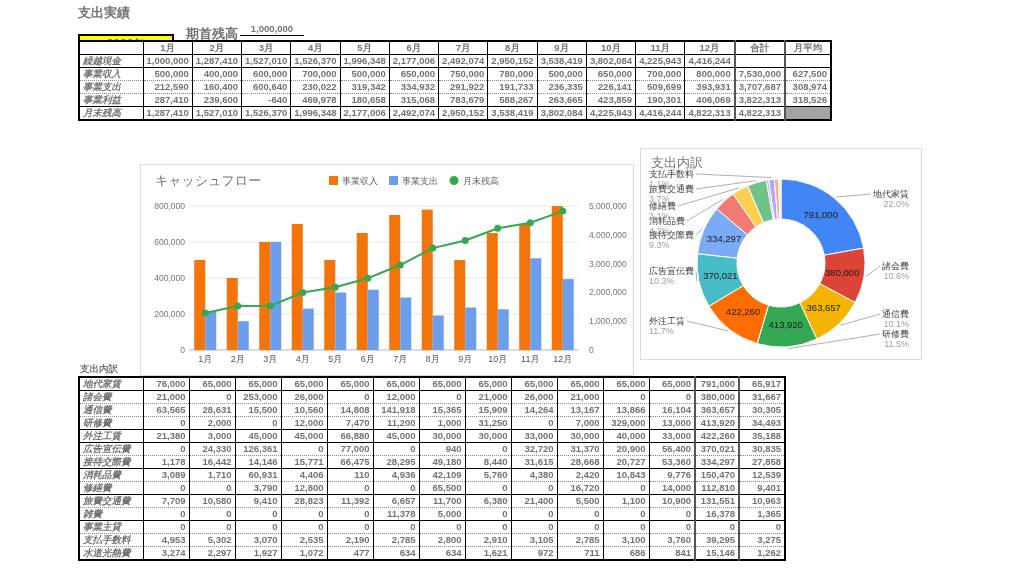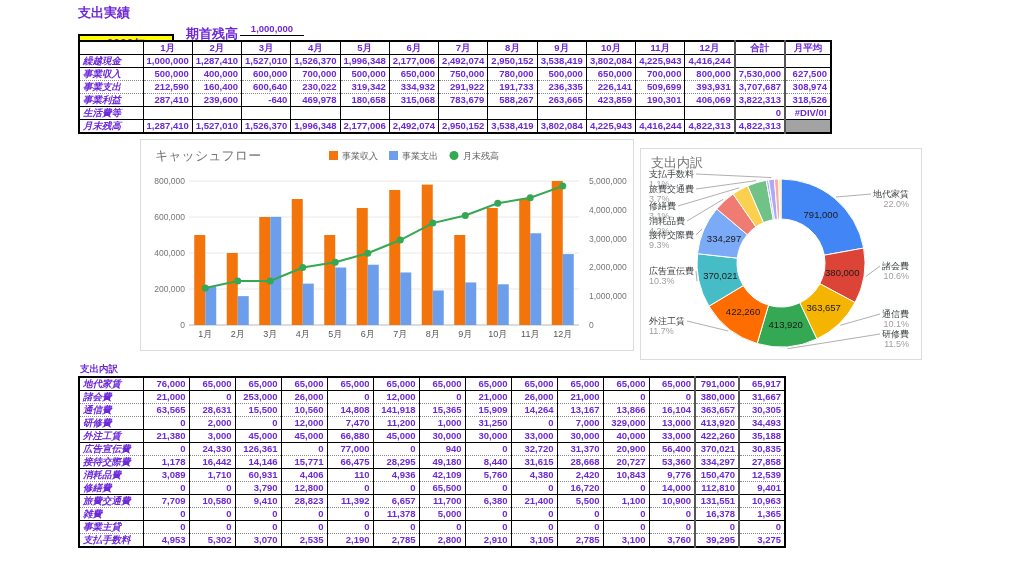--- a/index.html
+++ b/index.html
@@ -1,17 +1,17 @@
 <!DOCTYPE html>
 <html><head>
 <meta charset="utf-8">
 <style>
   html,body{margin:0;padding:0;background:#fff;}
   #root{position:relative;width:1024px;height:576px;background:#fff;overflow:hidden;
-        font-family:"Liberation Sans","DejaVu Sans",sans-serif;color:#6d28d9;}
+        font-family:"Liberation Sans","DejaVu Sans",sans-serif;color:#737373;}
   .abs{position:absolute;}
   #page-title{left:78px;top:4px;font-size:13px;font-weight:bold;}
   #year-cell{left:78px;top:34px;width:92px;height:17px;background:#ffff00;border:2px solid #000;
              display:flex;align-items:center;justify-content:center;font-size:12px;font-weight:bold;}
   #opening-label{left:186px;top:25px;font-size:13px;font-weight:bold;}
   #opening-value{left:240px;top:23px;font-size:9.5px;font-weight:bold;border-bottom:1px solid #000;
                  width:64px;text-align:center;padding-bottom:1px;}
   table.tbl{position:absolute;border-collapse:collapse;table-layout:fixed;background:#fff;
             font-weight:bold;font-size:9.5px;border:2px solid #000;}
   .tbl th,.tbl td{border-left:1px solid #000;height:12px;line-height:12px;padding:0 3px;
@@ -134,57 +134,40 @@
           <td class="num">783,679</td>
           <td class="num">588,267</td>
           <td class="num">263,665</td>
           <td class="num">423,859</td>
           <td class="num">190,301</td>
           <td class="num">406,069</td>
           <td class="num tot">3,822,313</td>
           <td class="num">318,526</td>
         </tr>
         <tr>
-          <td class="lbl">生活費等</td>
-          <td class="num"></td>
-          <td class="num"></td>
-          <td class="num"></td>
-          <td class="num"></td>
-          <td class="num"></td>
-          <td class="num"></td>
-          <td class="num"></td>
-          <td class="num"></td>
-          <td class="num"></td>
-          <td class="num"></td>
-          <td class="num"></td>
-          <td class="num"></td>
-          <td class="num tot">0</td>
-          <td class="num">#DIV/0!</td>
-        </tr>
-        <tr>
           <td class="lbl">月末残高</td>
           <td class="num">1,287,410</td>
           <td class="num">1,527,010</td>
           <td class="num">1,526,370</td>
           <td class="num">1,996,348</td>
           <td class="num">2,177,006</td>
           <td class="num">2,492,074</td>
           <td class="num">2,950,152</td>
           <td class="num">3,538,419</td>
           <td class="num">3,802,084</td>
           <td class="num">4,225,943</td>
           <td class="num">4,416,244</td>
           <td class="num">4,822,313</td>
           <td class="num tot">4,822,313</td>
           <td class="num gray"></td>
         </tr>
       </tbody>
     </table>
 
-  <div class="card" id="cashflow-card" style="left:140px;top:139px;width:492px;height:210px;">
+  <div class="card" id="cashflow-card" style="left:140px;top:164px;width:492px;height:210px;">
     <svg id="cashflow-svg" width="490" height="208">
         <text x="14" y="20" font-size="13" fill="#757575">キャッシュフロー</text>
         <g>
           <rect x="188" y="11" width="9" height="9" fill="#F2740B"></rect>
           <text x="201" y="19" font-size="9" fill="#616161">事業収入</text>
           <rect x="248" y="11" width="9" height="9" fill="#6D9EEB"></rect>
           <text x="261" y="19" font-size="9" fill="#616161">事業支出</text>
           <circle cx="313" cy="15.5" r="4.5" fill="#34A853"></circle>
           <text x="322" y="19" font-size="9" fill="#616161">月末残高</text>
         </g>
@@ -550,15 +533,32 @@
           <td class="num">2,785</td>
           <td class="num">2,800</td>
           <td class="num">2,910</td>
           <td class="num">3,105</td>
           <td class="num">2,785</td>
           <td class="num">3,100</td>
           <td class="num">3,760</td>
           <td class="num tot">39,295</td>
           <td class="num">3,275</td>
         </tr>
+        <tr class="dot">
+          <td class="lbl">水道光熱費</td>
+          <td class="num">3,274</td>
+          <td class="num">2,297</td>
+          <td class="num">1,927</td>
+          <td class="num">1,072</td>
+          <td class="num">477</td>
+          <td class="num">634</td>
+          <td class="num">634</td>
+          <td class="num">1,621</td>
+          <td class="num">972</td>
+          <td class="num">711</td>
+          <td class="num">686</td>
+          <td class="num">841</td>
+          <td class="num tot">15,146</td>
+          <td class="num">1,262</td>
+        </tr>
       </tbody>
     </table>
 </div>
 
 </body></html>

